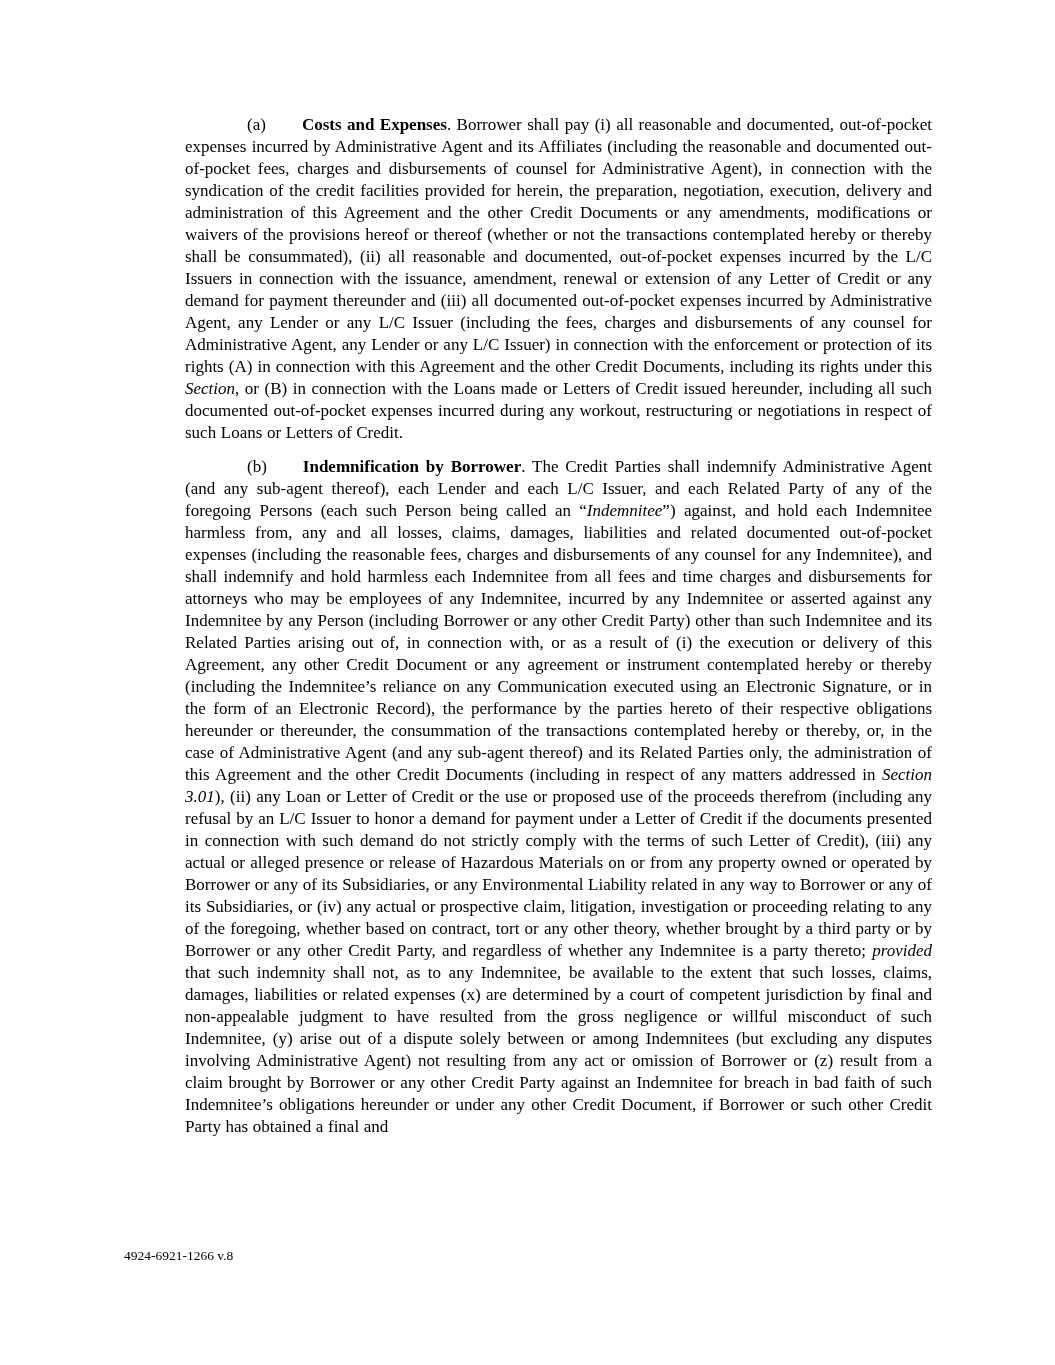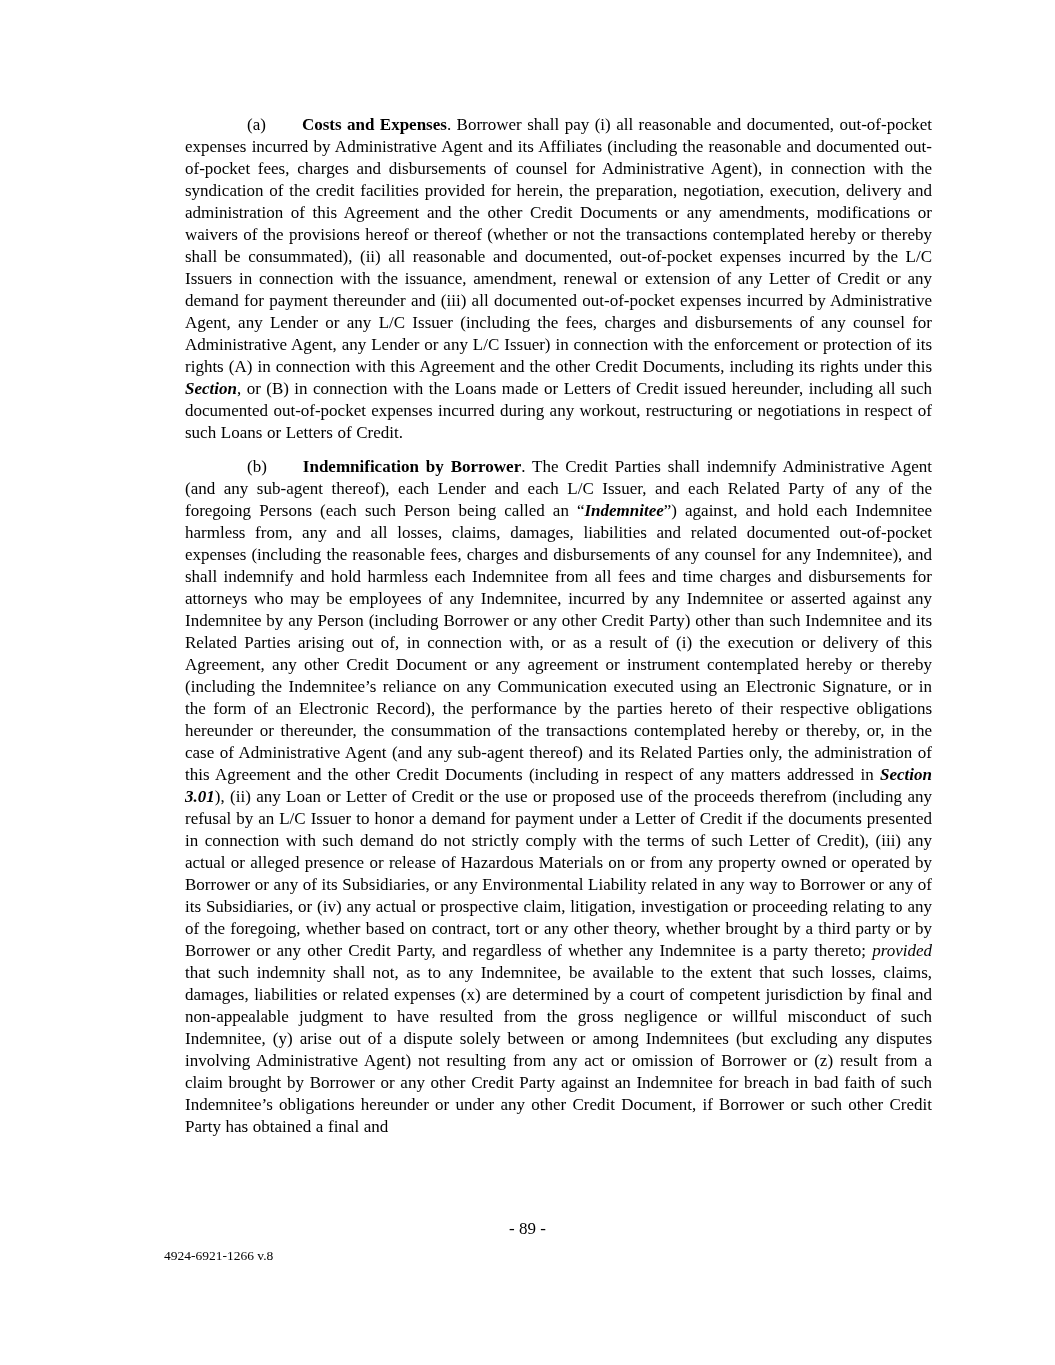--- a/index.html
+++ b/index.html
@@ -31,47 +31,45 @@
     word-spacing: 0.02em;
   }
   p.body-para + p.body-para {
     margin-top: 12px;
   }
   .tab {
     display: inline-block;
     width: 36px;
   }
   .b  { font-weight: bold; }
-  .bi { font-weight: bold; font-style: italic; }
+  .bi { font-weight: normal; font-style: italic; }
   .it { font-style: italic; }
   .page-number {
     position: absolute;
     left: 0;
     top: 1218px;
     width: 100%;
     text-align: center;
     font-size: 17px;
     line-height: 22px;
   }
   .doc-id {
     position: absolute;
     left: 124px;
     top: 1248px;
     font-size: 13.5px;
     line-height: 16px;
-    margin-left: 40px;
   }
 </style>
 </head>
 <body>
 
 <div class="page">
   <div class="content">
 
     <p class="body-para"><span>(a)</span><span class="tab"></span><span class="b">Costs and Expenses</span><span>. Borrower shall pay (i) all reasonable and documented, out-of-pocket expenses incurred by Administrative Agent and its Affiliates (including the reasonable and documented out-of-pocket fees, charges and disbursements of counsel for Administrative Agent), in connection with the syndication of the credit facilities provided for herein, the preparation, negotiation, execution, delivery and administration of this Agreement and the other Credit Documents or any amendments, modifications or waivers of the provisions hereof or thereof (whether or not the transactions contemplated hereby or thereby shall be consummated), (ii) all reasonable and documented, out-of-pocket expenses incurred by the L/C Issuers in connection with the issuance, amendment, renewal or extension of any Letter of Credit or any demand for payment thereunder and (iii) all documented out-of-pocket expenses incurred by Administrative Agent, any Lender or any L/C Issuer (including the fees, charges and disbursements of any counsel for Administrative Agent, any Lender or any L/C Issuer) in connection with the enforcement or protection of its rights (A) in connection with this Agreement and the other Credit Documents, including its rights under this </span><span class="bi">Section</span><span>, or (B) in connection with the Loans made or Letters of Credit issued hereunder, including all such documented out-of-pocket expenses incurred during any workout, restructuring or negotiations in respect of such Loans or Letters of Credit.</span></p>
 
     <p class="body-para"><span>(b)</span><span class="tab"></span><span class="b">Indemnification by Borrower</span><span>. The Credit Parties shall indemnify Administrative Agent (and any sub-agent thereof), each Lender and each L/C Issuer, and each Related Party of any of the foregoing Persons (each such Person being called an “</span><span class="bi">Indemnitee</span><span>”) against, and hold each Indemnitee harmless from, any and all losses, claims, damages, liabilities and related documented out-of-pocket expenses (including the reasonable fees, charges and disbursements of any counsel for any Indemnitee), and shall indemnify and hold harmless each Indemnitee from all fees and time charges and disbursements for attorneys who may be employees of any Indemnitee, incurred by any Indemnitee or asserted against any Indemnitee by any Person (including Borrower or any other Credit Party) other than such Indemnitee and its Related Parties arising out of, in connection with, or as a result of (i) the execution or delivery of this Agreement, any other Credit Document or any agreement or instrument contemplated hereby or thereby (including the Indemnitee’s reliance on any Communication executed using an Electronic Signature, or in the form of an Electronic Record), the performance by the parties hereto of their respective obligations hereunder or thereunder, the consummation of the transactions contemplated hereby or thereby, or, in the case of Administrative Agent (and any sub-agent thereof) and its Related Parties only, the administration of this Agreement and the other Credit Documents (including in respect of any matters addressed in </span><span class="bi">Section 3.01</span><span>), (ii) any Loan or Letter of Credit or the use or proposed use of the proceeds therefrom (including any refusal by an L/C Issuer to honor a demand for payment under a Letter of Credit if the documents presented in connection with such demand do not strictly comply with the terms of such Letter of Credit), (iii) any actual or alleged presence or release of Hazardous Materials on or from any property owned or operated by Borrower or any of its Subsidiaries, or any Environmental Liability related in any way to Borrower or any of its Subsidiaries, or (iv) any actual or prospective claim, litigation, investigation or proceeding relating to any of the foregoing, whether based on contract, tort or any other theory, whether brought by a third party or by Borrower or any other Credit Party, and regardless of whether any Indemnitee is a party thereto; </span><span class="it">provided</span><span> that such indemnity shall not, as to any Indemnitee, be available to the extent that such losses, claims, damages, liabilities or related expenses (x) are determined by a court of competent jurisdiction by final and non-appealable judgment to have resulted from the gross negligence or willful misconduct of such Indemnitee, (y) arise out of a dispute solely between or among Indemnitees (but excluding any disputes involving Administrative Agent) not resulting from any act or omission of Borrower or (z) result from a claim brought by Borrower or any other Credit Party against an Indemnitee for breach in bad faith of such Indemnitee’s obligations hereunder or under any other Credit Document, if Borrower or such other Credit Party has obtained a final and</span></p>
 
   </div>
 
-  <div class="page-number">- 89 -</div>
   <div class="doc-id">4924-6921-1266 v.8</div>
 </div>
 
 </body></html>

